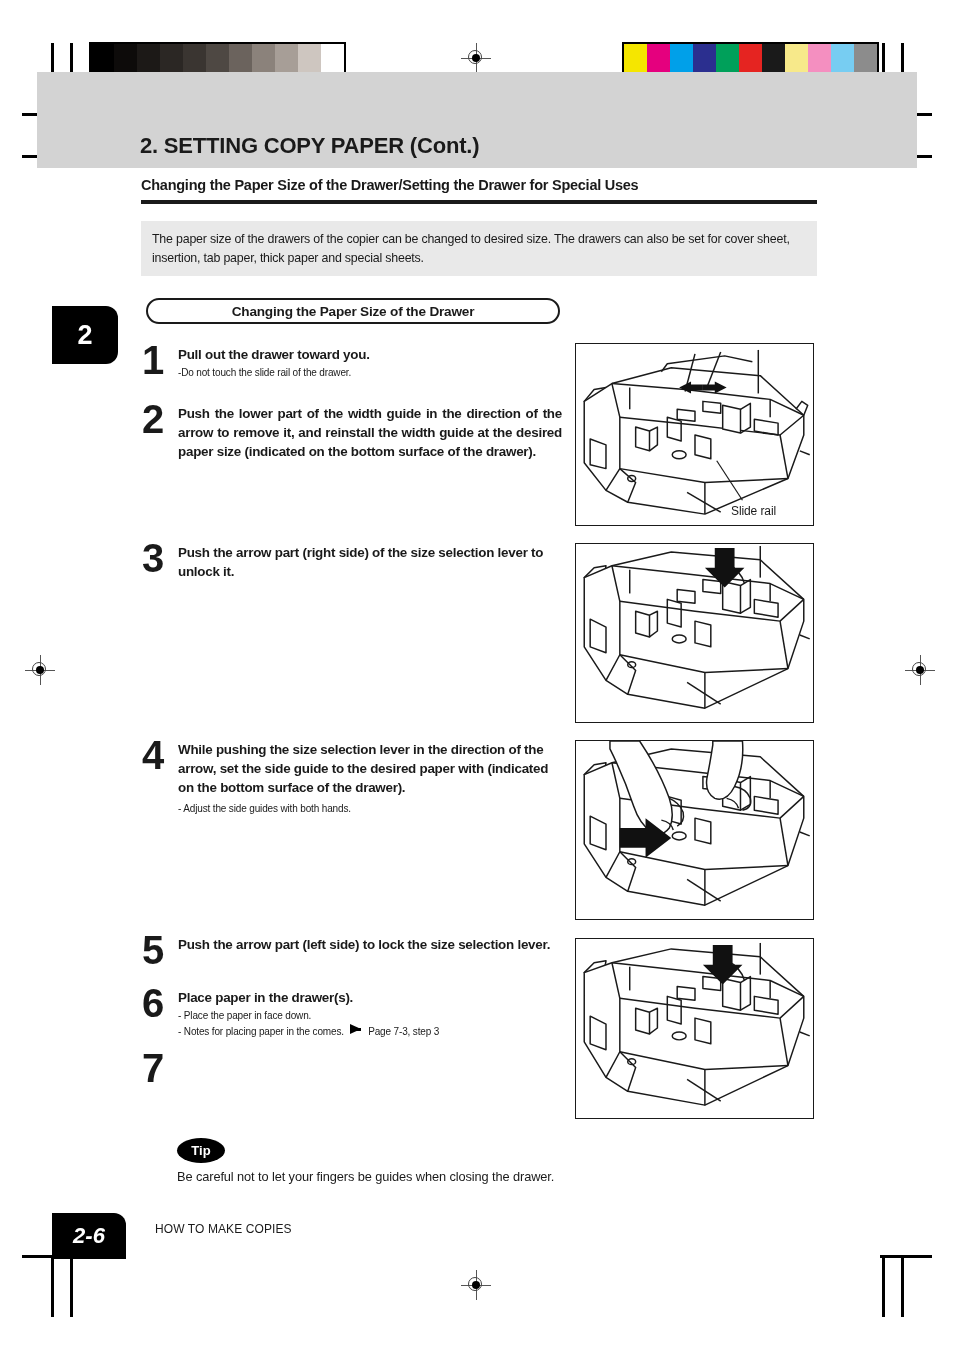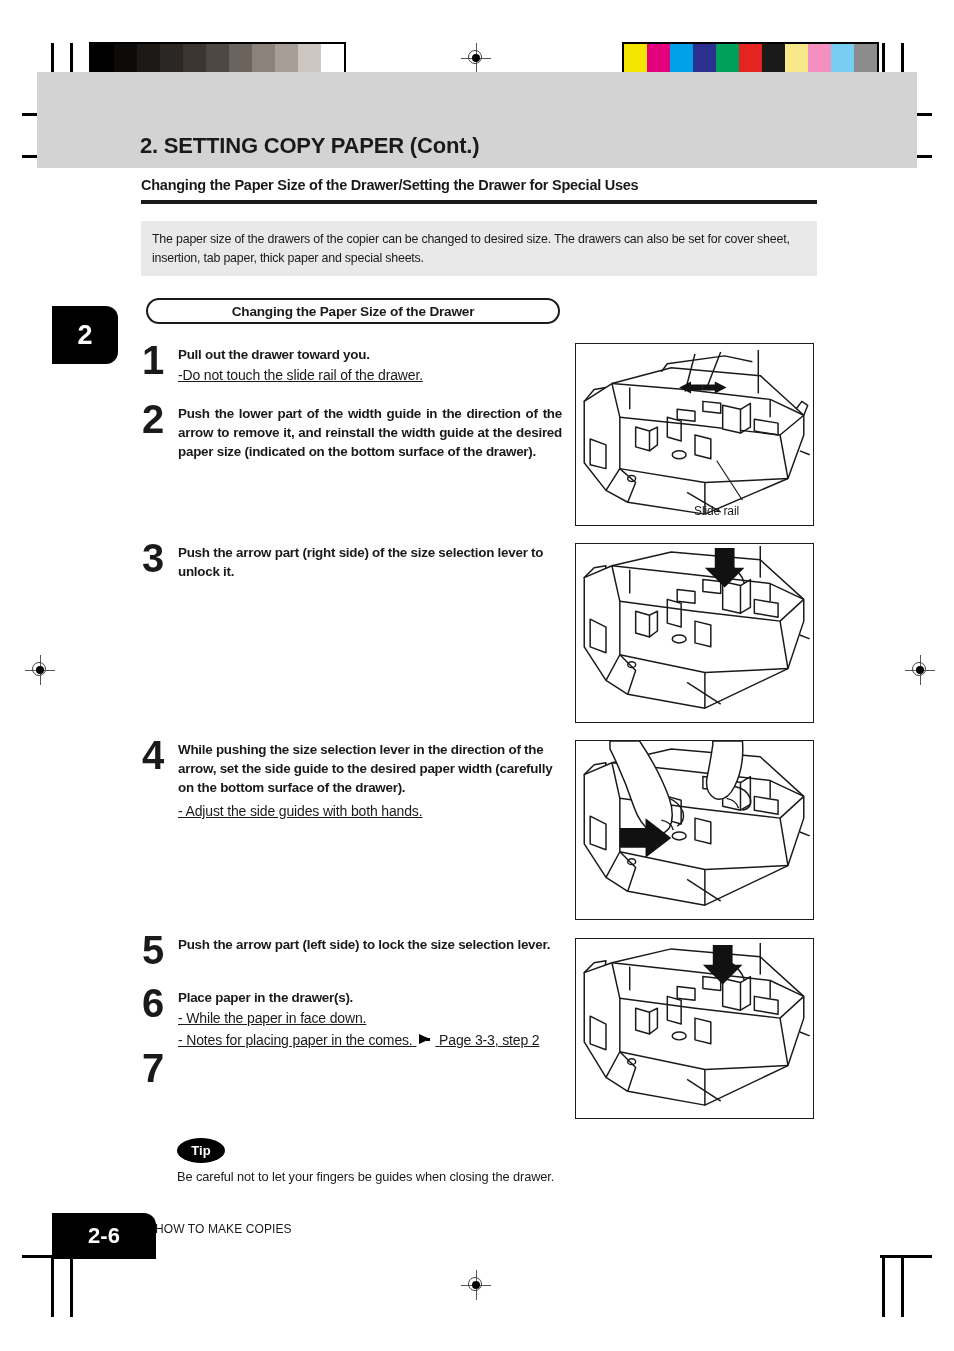--- a/index.html
+++ b/index.html
@@ -97,23 +97,22 @@
     letter-spacing: -2px;
     text-align: left;
   }
   .step-body { margin-left: 36px; }
   .step-title {
     font-size: 13.4px; font-weight: bold; line-height: 1.42;
     letter-spacing: -0.25px;
   }
   .step-title.just { text-align: justify; }
   .step-note {
-    font-size: 14px; line-height: 1.5; letter-spacing: -0.15px;
+    font-size: 10px; line-height: 1.5; letter-spacing: -0.15px;
     margin-top: 1px;
-    text-decoration: underline;
   }
   .ref-arrow {
     display: inline-block;
     width: 0; height: 0;
     border-left: 11px solid #000;
     border-top: 5px solid transparent;
     border-bottom: 5px solid transparent;
     vertical-align: 1px;
     margin: 0 5px 0 3px;
   }
@@ -133,25 +132,25 @@
   }
   .tip-text {
     position: absolute; left: 177px; top: 1168px;
     width: 390px;
     font-size: 12.8px; line-height: 1.45; letter-spacing: -0.1px;
   }
 
   
   .footer-tab {
     position: absolute; left: 52px; top: 1213px;
-    width: 104px; height: 46px;
+    width: 74px; height: 46px;
     background: #000;
     border-radius: 0 12px 0 0;
     display: flex; align-items: center; justify-content: center;
-    color: #fff; font-size: 22px; font-weight: bold;
+    color: #fff; font-size: 22px; font-weight: bold; font-style: italic;
   }
   .footer-text {
     position: absolute; left: 155px; top: 1222px;
     font-size: 12px; letter-spacing: 0.1px;
   }
 
   
   .figure {
     position: absolute;
     border: 1.6px solid #1a1a1a;
@@ -270,41 +269,41 @@
 <div class="step" style="left:142px;top:543px;width:420px;">
   <div class="step-num">3</div>
   <div class="step-body">
     <div class="step-title">Push the arrow part (right side) of the size selection lever to unlock it.</div>
   </div>
 </div>
 
 <div class="step" style="left:142px;top:740px;width:422px;">
   <div class="step-num">4</div>
   <div class="step-body">
-    <div class="step-title">While pushing the size selection lever in the direction of the arrow, set the side guide to the desired paper width (carefully on the bottom surface of the drawer).</div>
+    <div class="step-title">While pushing the size selection lever in the direction of the arrow, set the side guide to the desired paper with (indicated on the bottom surface of the drawer).</div>
     <div class="step-note" style="margin-top:4px;">- Adjust the side guides with both hands.</div>
   </div>
 </div>
 
 <div class="step" style="left:142px;top:935px;width:420px;">
   <div class="step-num">5</div>
   <div class="step-body">
     <div class="step-title">Push the arrow part (left side) to lock the size selection lever.</div>
   </div>
 </div>
 
 <div class="step" style="left:142px;top:988px;width:420px;">
   <div class="step-num">6</div>
   <div class="step-body">
     <div class="step-title">Place paper in the drawer(s).</div>
-    <div class="step-note">- While  the paper in face down.</div>
+    <div class="step-note">- Place  the paper in face down.</div>
     <div class="step-note">
       <span>- Notes for placing paper in the comes.</span>
       <span class="ref-arrow"></span>
-      <span>Page 3-3, step 2</span>
+      <span>Page 7-3, step 3</span>
     </div>
   </div>
 </div>
 
 <div class="step" style="left:142px;top:1053px;width:420px;">
   <div class="step-num">7</div>
   <div class="step-body">
   </div>
 </div>
 
@@ -350,21 +349,21 @@
     </g>
     <g fill="#111">
       <path d="M104 44 L116 38 L116 41 L128 41 L128 47 L116 47 L116 50 Z"></path>
       <path d="M146 44 L134 38 L134 41 L122 41 L122 47 L134 47 L134 50 Z" transform="translate(6,0)"></path>
     </g>
     <g fill="none" stroke="#1a1a1a" stroke-width="1.2">
       <path d="M142 118 L168 158"></path>
     </g>
   </svg>
 </div>
-<div class="fig-caption" style="left:694px;top:504px;">Slide rail</div>
+<div class="fig-caption" style="left:731px;top:504px;">Slide rail</div>
 
 <div class="figure" style="left:575px;top:543px;width:239px;height:180px;">
   <svg viewBox="0 0 239 180" xmlns="http://www.w3.org/2000/svg">
     <g fill="none" stroke="#1a1a1a" stroke-width="1.5" stroke-linejoin="round">
       <path d="M8 34 L18 24 L30 22 L28 34 L22 38 Z" fill="#fff"></path>
       <path d="M8 34 L8 104 L30 138 L52 152 L130 166 L214 126 L230 78 L230 56 L186 16 L96 8 L36 22 Z" fill="#fff"></path>
       <path d="M36 22 L110 30 L196 40 L230 56"></path>
       <path d="M30 138 L44 112 L44 58 L36 22"></path>
       <path d="M44 58 L120 68 L206 78 L230 56"></path>
       <path d="M44 112 L130 130 L214 126"></path>

